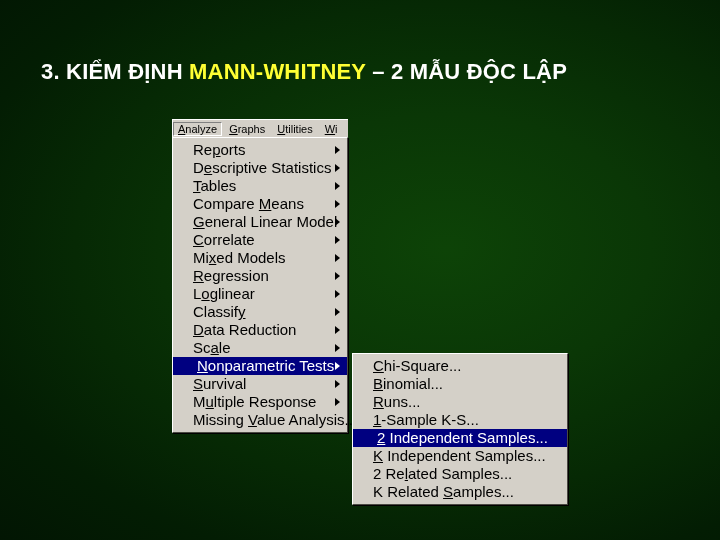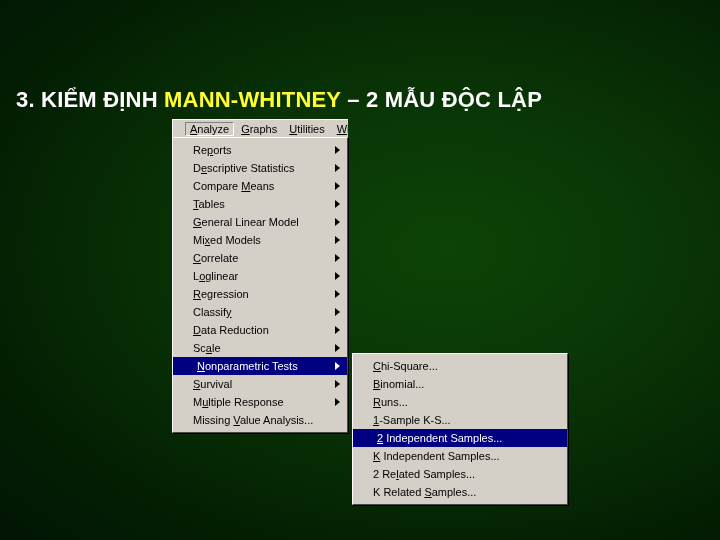--- a/index.html
+++ b/index.html
@@ -26,63 +26,61 @@
         #0d4307 0%,
         #0a3706 32%,
         #062904 58%,
         #031d03 78%,
         #021503 100%);
   }
 
   
   #title {
     position: absolute;
-    left: 16px;
+    left: 41px;
     top: 58px;
     font-size: 22px;
     font-weight: bold;
     color: #ffffff;
     letter-spacing: 0.2px;
     white-space: nowrap;
     line-height: 28px;
-    margin-top: 28px;
   }
   #title .hl { color: #ffff33; }
 
   
   .menu-panel {
     position: absolute;
     background: #d4d0c8;
     border-top: 1px solid #ffffff;
     border-left: 1px solid #ffffff;
     border-right: 1px solid #4a4a42;
     border-bottom: 1px solid #4a4a42;
     box-shadow: 1px 1px 0 0 #000000;
-    font-size: 11px;
+    font-size: 15px;
     color: #000000;
     box-sizing: border-box;
   }
 
   
   #menubar {
     position: absolute;
     left: 172px;
     top: 119px;
     width: 176px;
     height: 18px;
     background: #d4d0c8;
     border-top: 1px solid #ffffff;
     border-left: 1px solid #ffffff;
     box-sizing: border-box;
     display: flex;
     align-items: center;
     font-size: 11px;
     color: #000000;
     overflow: hidden;
-    padding-left: 12px;
   }
   .mb-item {
     padding: 1px 5px 1px 5px;
     margin-right: 2px;
     white-space: nowrap;
     box-sizing: border-box;
   }
   .mb-item.open {
     border-top: 1px solid #808080;
     border-left: 1px solid #808080;
@@ -156,45 +154,45 @@
   <div class="menu-panel" id="analyze-menu">
       <div class="mi">
         <span class="label">Re<span class="ul">p</span>orts</span>
         <span class="arrow"></span>
       </div>
       <div class="mi">
         <span class="label">D<span class="ul">e</span>scriptive Statistics</span>
         <span class="arrow"></span>
       </div>
       <div class="mi">
+        <span class="label"><span class="ul">T</span>ables</span>
+        <span class="arrow"></span>
+      </div>
+      <div class="mi">
         <span class="label">Compare <span class="ul">M</span>eans</span>
         <span class="arrow"></span>
       </div>
       <div class="mi">
-        <span class="label"><span class="ul">T</span>ables</span>
-        <span class="arrow"></span>
-      </div>
-      <div class="mi">
         <span class="label"><span class="ul">G</span>eneral Linear Model</span>
         <span class="arrow"></span>
       </div>
       <div class="mi">
+        <span class="label"><span class="ul">C</span>orrelate</span>
+        <span class="arrow"></span>
+      </div>
+      <div class="mi">
         <span class="label">Mi<span class="ul">x</span>ed Models</span>
         <span class="arrow"></span>
       </div>
       <div class="mi">
-        <span class="label"><span class="ul">C</span>orrelate</span>
+        <span class="label"><span class="ul">R</span>egression</span>
         <span class="arrow"></span>
       </div>
       <div class="mi">
         <span class="label">L<span class="ul">o</span>glinear</span>
-        <span class="arrow"></span>
-      </div>
-      <div class="mi">
-        <span class="label"><span class="ul">R</span>egression</span>
         <span class="arrow"></span>
       </div>
       <div class="mi">
         <span class="label">Classif<span class="ul">y</span></span>
         <span class="arrow"></span>
       </div>
       <div class="mi">
         <span class="label"><span class="ul">D</span>ata Reduction</span>
         <span class="arrow"></span>
       </div>

